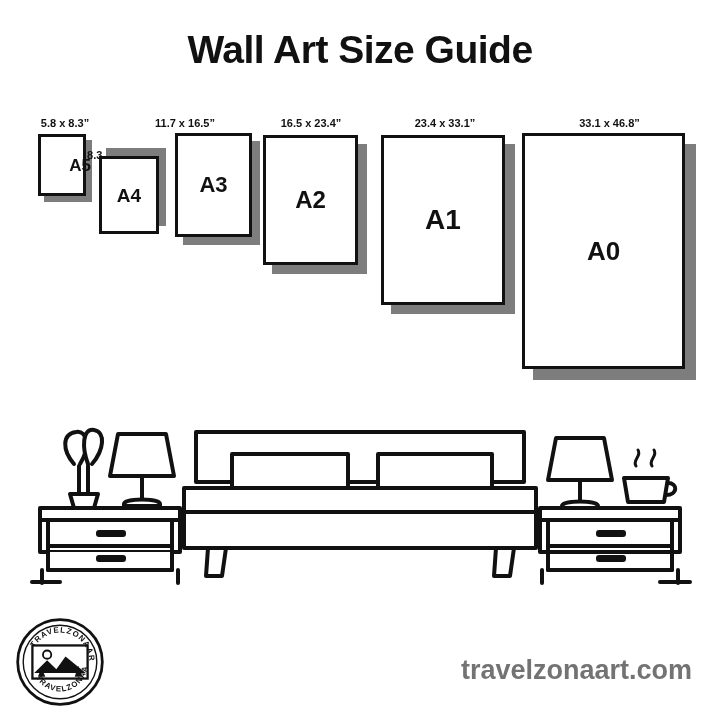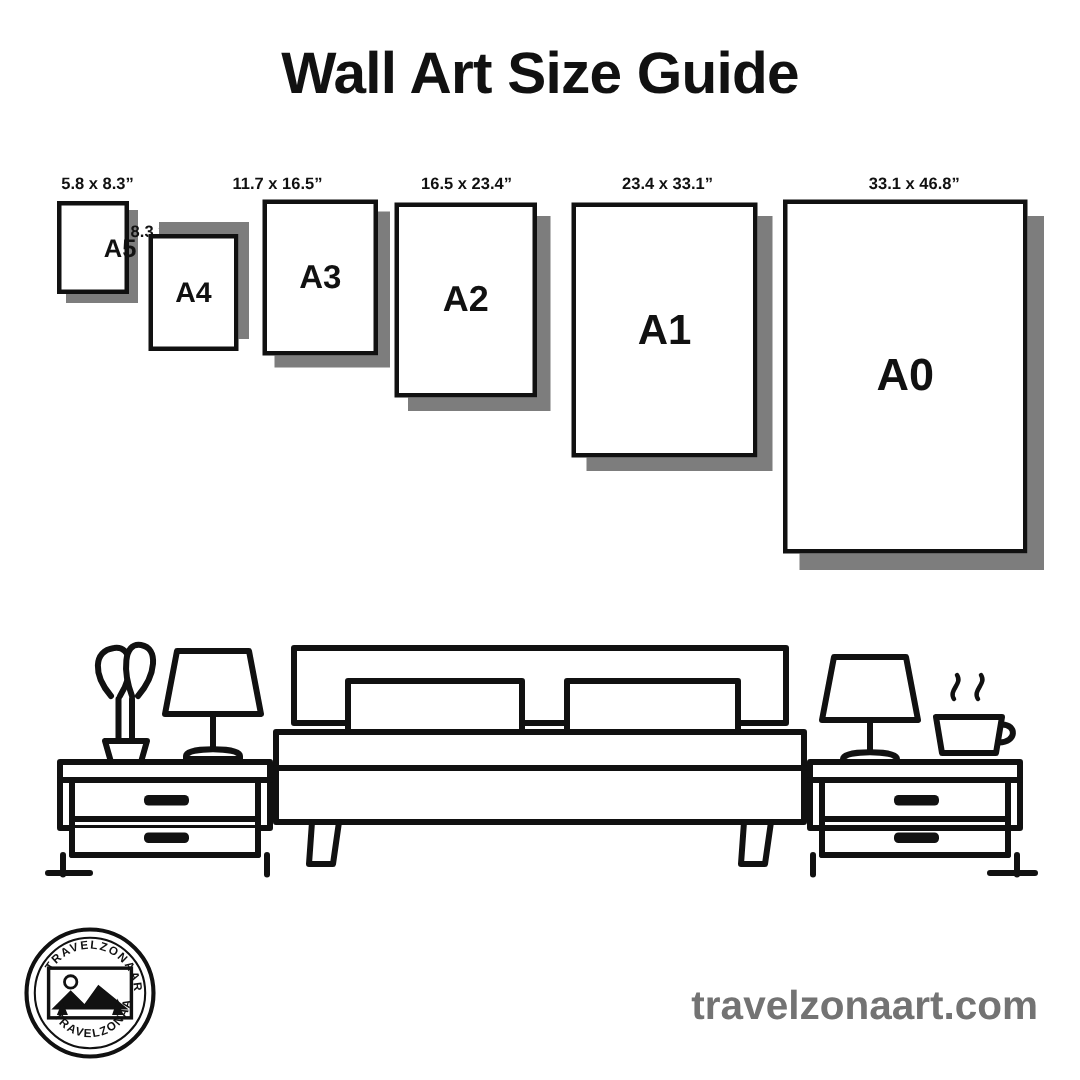--- a/index.html
+++ b/index.html
@@ -136,21 +136,21 @@
     <div class="frame-shadow" style="left:391px; top:144px; width:124px; height:170px;"></div>
     <div class="frame-box" style="left:381px; top:135px; width:124px; height:170px;">
       <span class="frame-label" style="font-size:28px;">A1</span>
     </div>
   </div>
 
   <div class="frame-group">
     <div class="frame-dim" style="left:542px; top:117px; width:135px;">33.1 x 46.8”</div>
     <div class="frame-shadow" style="left:533px; top:144px; width:163px; height:236px;"></div>
     <div class="frame-box" style="left:522px; top:133px; width:163px; height:236px;">
-      <span class="frame-label" style="font-size:30px;">A0</span>
+      <span class="frame-label" style="font-size:26px;">A0</span>
     </div>
   </div>
 
   <svg id="scene" viewBox="0 0 720 240">
     <g fill="none" stroke="#111111" stroke-width="4" stroke-linecap="round" stroke-linejoin="round">
 
       <line x1="32" y1="212" x2="60" y2="212"></line>
       <line x1="660" y1="212" x2="690" y2="212"></line>
 
       <g>

